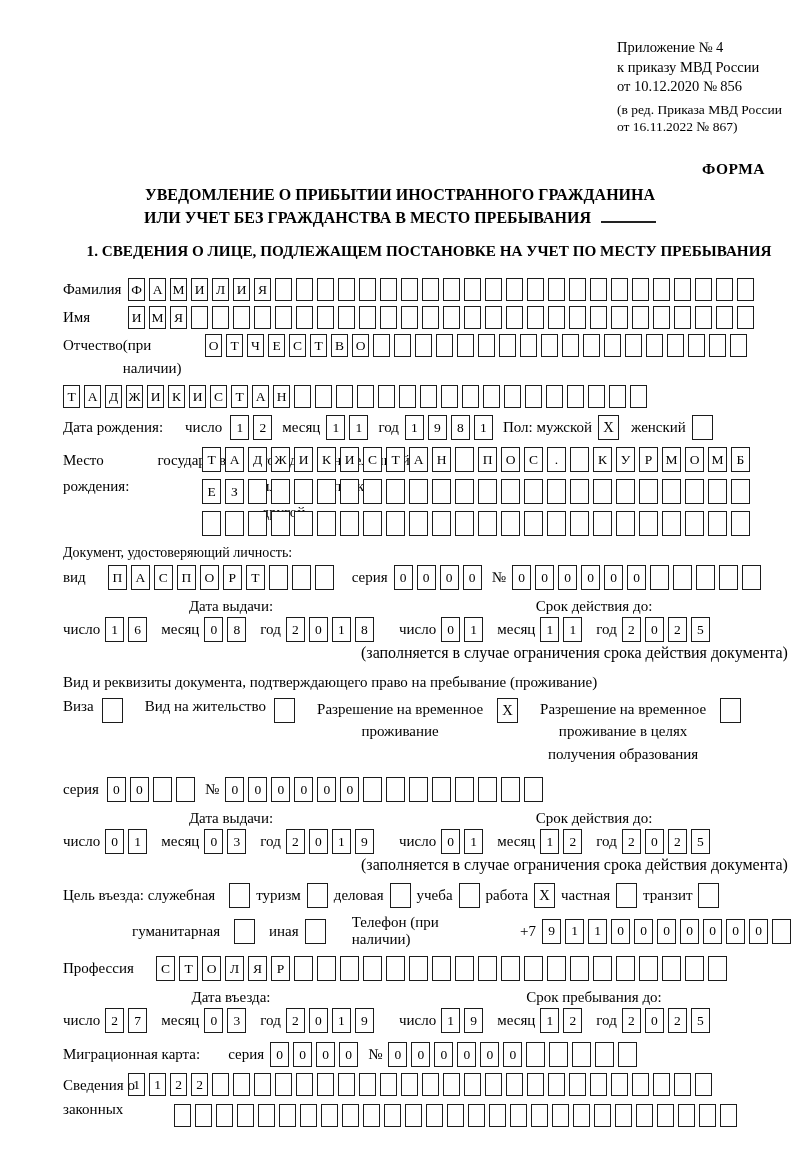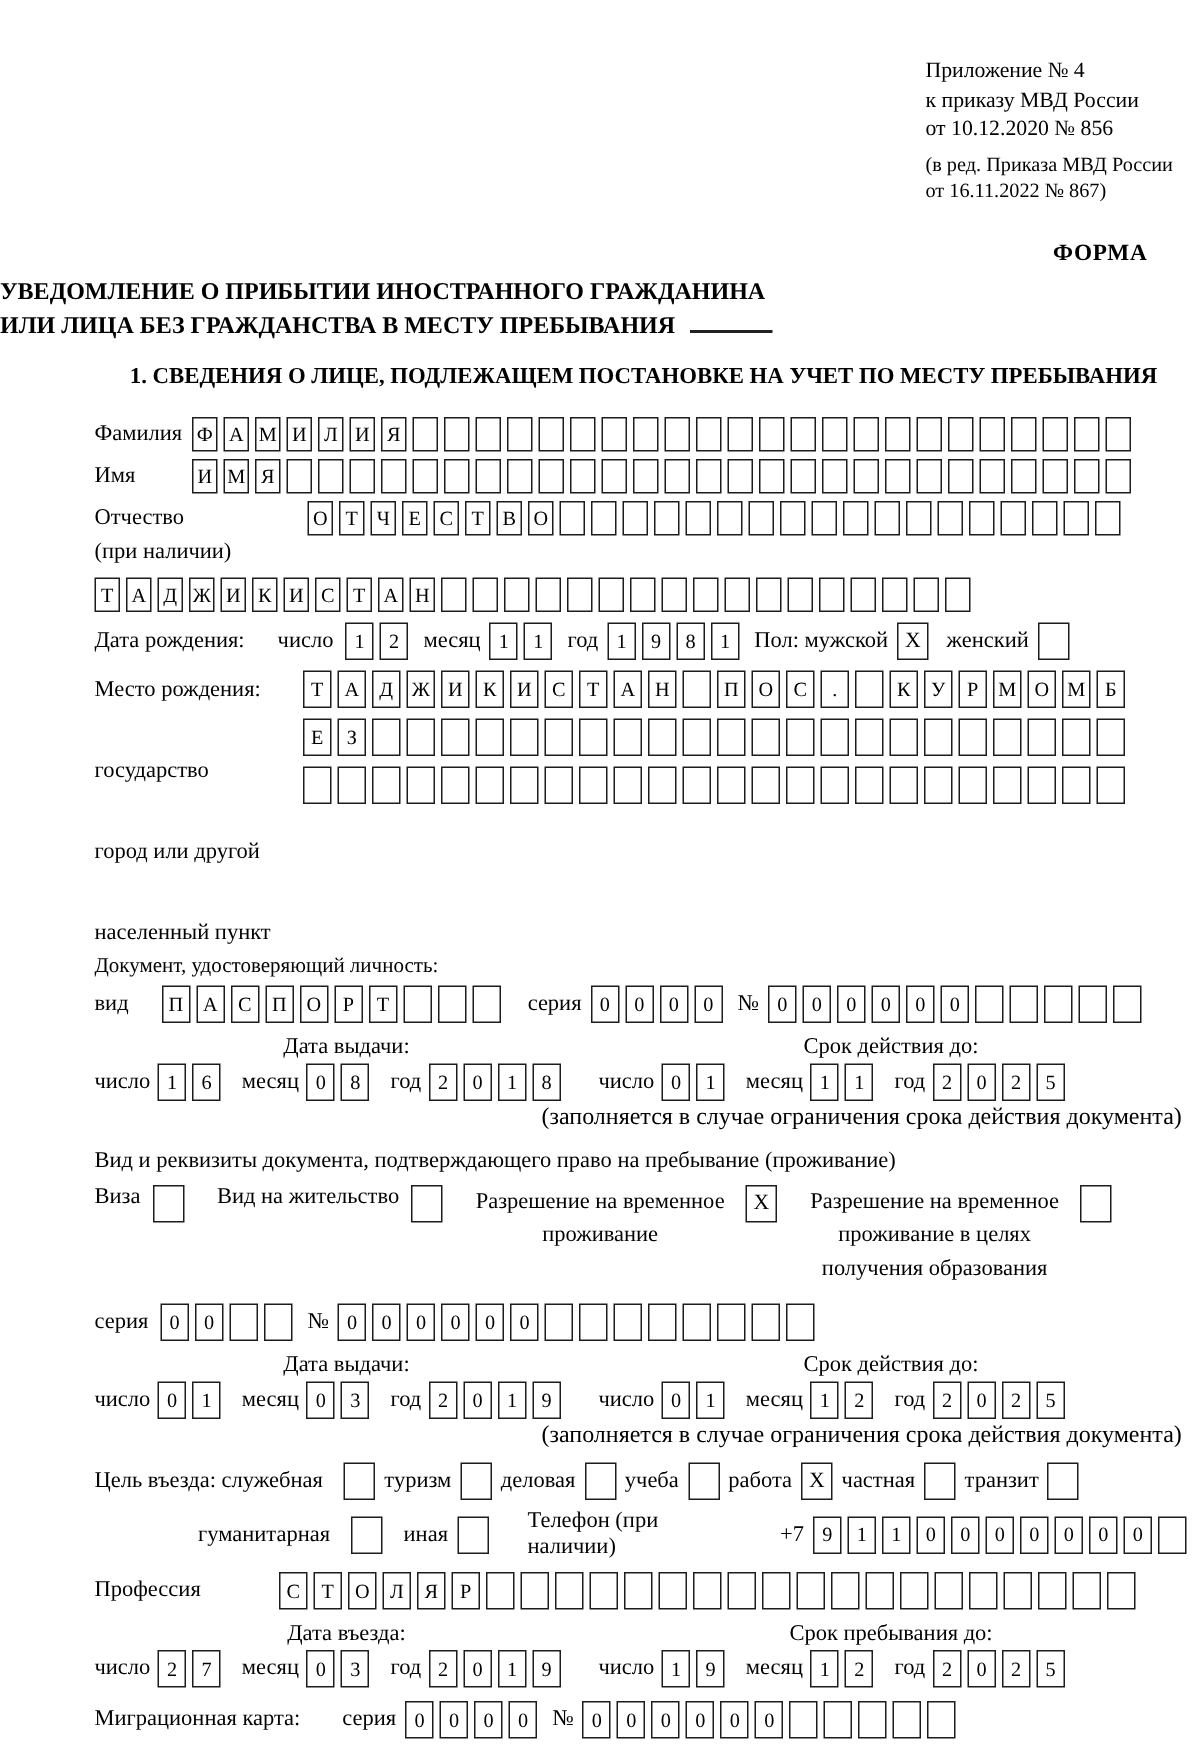--- a/index.html
+++ b/index.html
@@ -3,30 +3,30 @@
 <meta charset="utf-8">
 <style>
   html,body{margin:0;padding:0;background:#ffffff;}
   body{width:800px;height:1163px;color:#000;font-family:"Liberation Serif",serif;font-size:15px;}
   .page{position:relative;width:800px;height:1163px;overflow:hidden;}
 
   .annex{position:absolute;left:617px;top:38px;line-height:1.35;font-size:14.5px;white-space:nowrap;}
   .annex .sub{font-size:13.5px;margin-top:4px;line-height:1.3;}
   .forma{position:absolute;left:0;top:160px;width:765px;text-align:right;font-weight:bold;font-size:15.5px;letter-spacing:.5px;}
 
-  .title{position:absolute;left:0;top:183px;width:800px;font-weight:bold;font-size:16px;line-height:1.45;}
+  .title{position:absolute;left:0;top:183px;width:800px;text-align:center;font-weight:bold;font-size:16px;line-height:1.45;}
   .blank{display:inline-block;width:55px;border-bottom:2px solid #222;margin-left:10px;vertical-align:baseline;}
 
   .sec-heading{position:absolute;left:63px;top:242px;width:732px;font-weight:bold;font-size:15.2px;white-space:nowrap;text-align:center;}
 
   .form{position:absolute;left:63px;top:278px;width:732px;}
   .row{display:flex;align-items:center;margin-bottom:5px;}
   .row.top{align-items:flex-start;}
   .lbl{flex:none;font-size:15px;}
-  .lbl-col{flex:none;display:flex;flex-direction:column;line-height:23px;}
+  .lbl-col{flex:none;display:flex;flex-direction:row;line-height:23px;}
   .w65{width:65px;} .w142{width:142px;} .w100{width:100px;} .w139{width:139px;gap:28px;} .w93{width:93px;}
 
   .cells{display:inline-flex;flex:none;}
   .cell{flex:none;width:15px;height:21px;border:1.6px solid #1c1c1c;margin-right:4px;display:flex;align-items:center;justify-content:center;font-size:13.5px;background:#fff;}
   .wide .cell{width:17px;height:23px;}
   .box .cell{width:19px;height:23px;font-size:14.5px;margin-right:0;}
   .rows{display:flex;flex-direction:column;}
   .rows .cells{margin-bottom:7px;}
 
   .center-bold{text-align:left;font-weight:normal;font-size:14px;margin:2px 0 4px 0;}
@@ -62,21 +62,21 @@
     <div class="sub">
       <div>(в ред. Приказа МВД России</div>
       <div>от 16.11.2022 № 867)</div>
     </div>
   </div>
 
   <div class="forma">ФОРМА</div>
 
   <div class="title">
     <div>УВЕДОМЛЕНИЕ О ПРИБЫТИИ ИНОСТРАННОГО ГРАЖДАНИНА</div>
-    <div><span>ИЛИ ЛИЦА БЕЗ ГРАЖДАНСТВА В МЕСТУ ПРЕБЫВАНИЯ</span><span class="blank"></span></div>
+    <div><span>ИЛИ УЧЕТ БЕЗ ГРАЖДАНСТВА В МЕСТО ПРЕБЫВАНИЯ</span><span class="blank"></span></div>
   </div>
 
   <div class="sec-heading">1. СВЕДЕНИЯ О ЛИЦЕ, ПОДЛЕЖАЩЕМ ПОСТАНОВКЕ НА УЧЕТ ПО МЕСТУ ПРЕБЫВАНИЯ</div>
 
   <div class="form">
 
     <div class="row">
       <span class="lbl w65">Фамилия</span>
       <span class="cells">
           <span class="cell">Ф</span>
@@ -587,21 +587,21 @@
           <span class="cell">0</span>
           <span class="cell">0</span>
           <span class="cell">0</span>
           <span class="cell">0</span>
           <span class="cell">0</span>
           <span class="cell">0</span>
           <span class="cell"></span>
         </span>
     </div>
 
-    <div class="row" style="margin-top:8px;gap:30px;">
+    <div class="row" style="margin-top:8px;">
       <span class="lbl w93">Профессия</span>
       <span class="cells wide">
           <span class="cell">С</span>
           <span class="cell">Т</span>
           <span class="cell">О</span>
           <span class="cell">Л</span>
           <span class="cell">Я</span>
           <span class="cell">Р</span>
           <span class="cell"></span>
           <span class="cell"></span>

